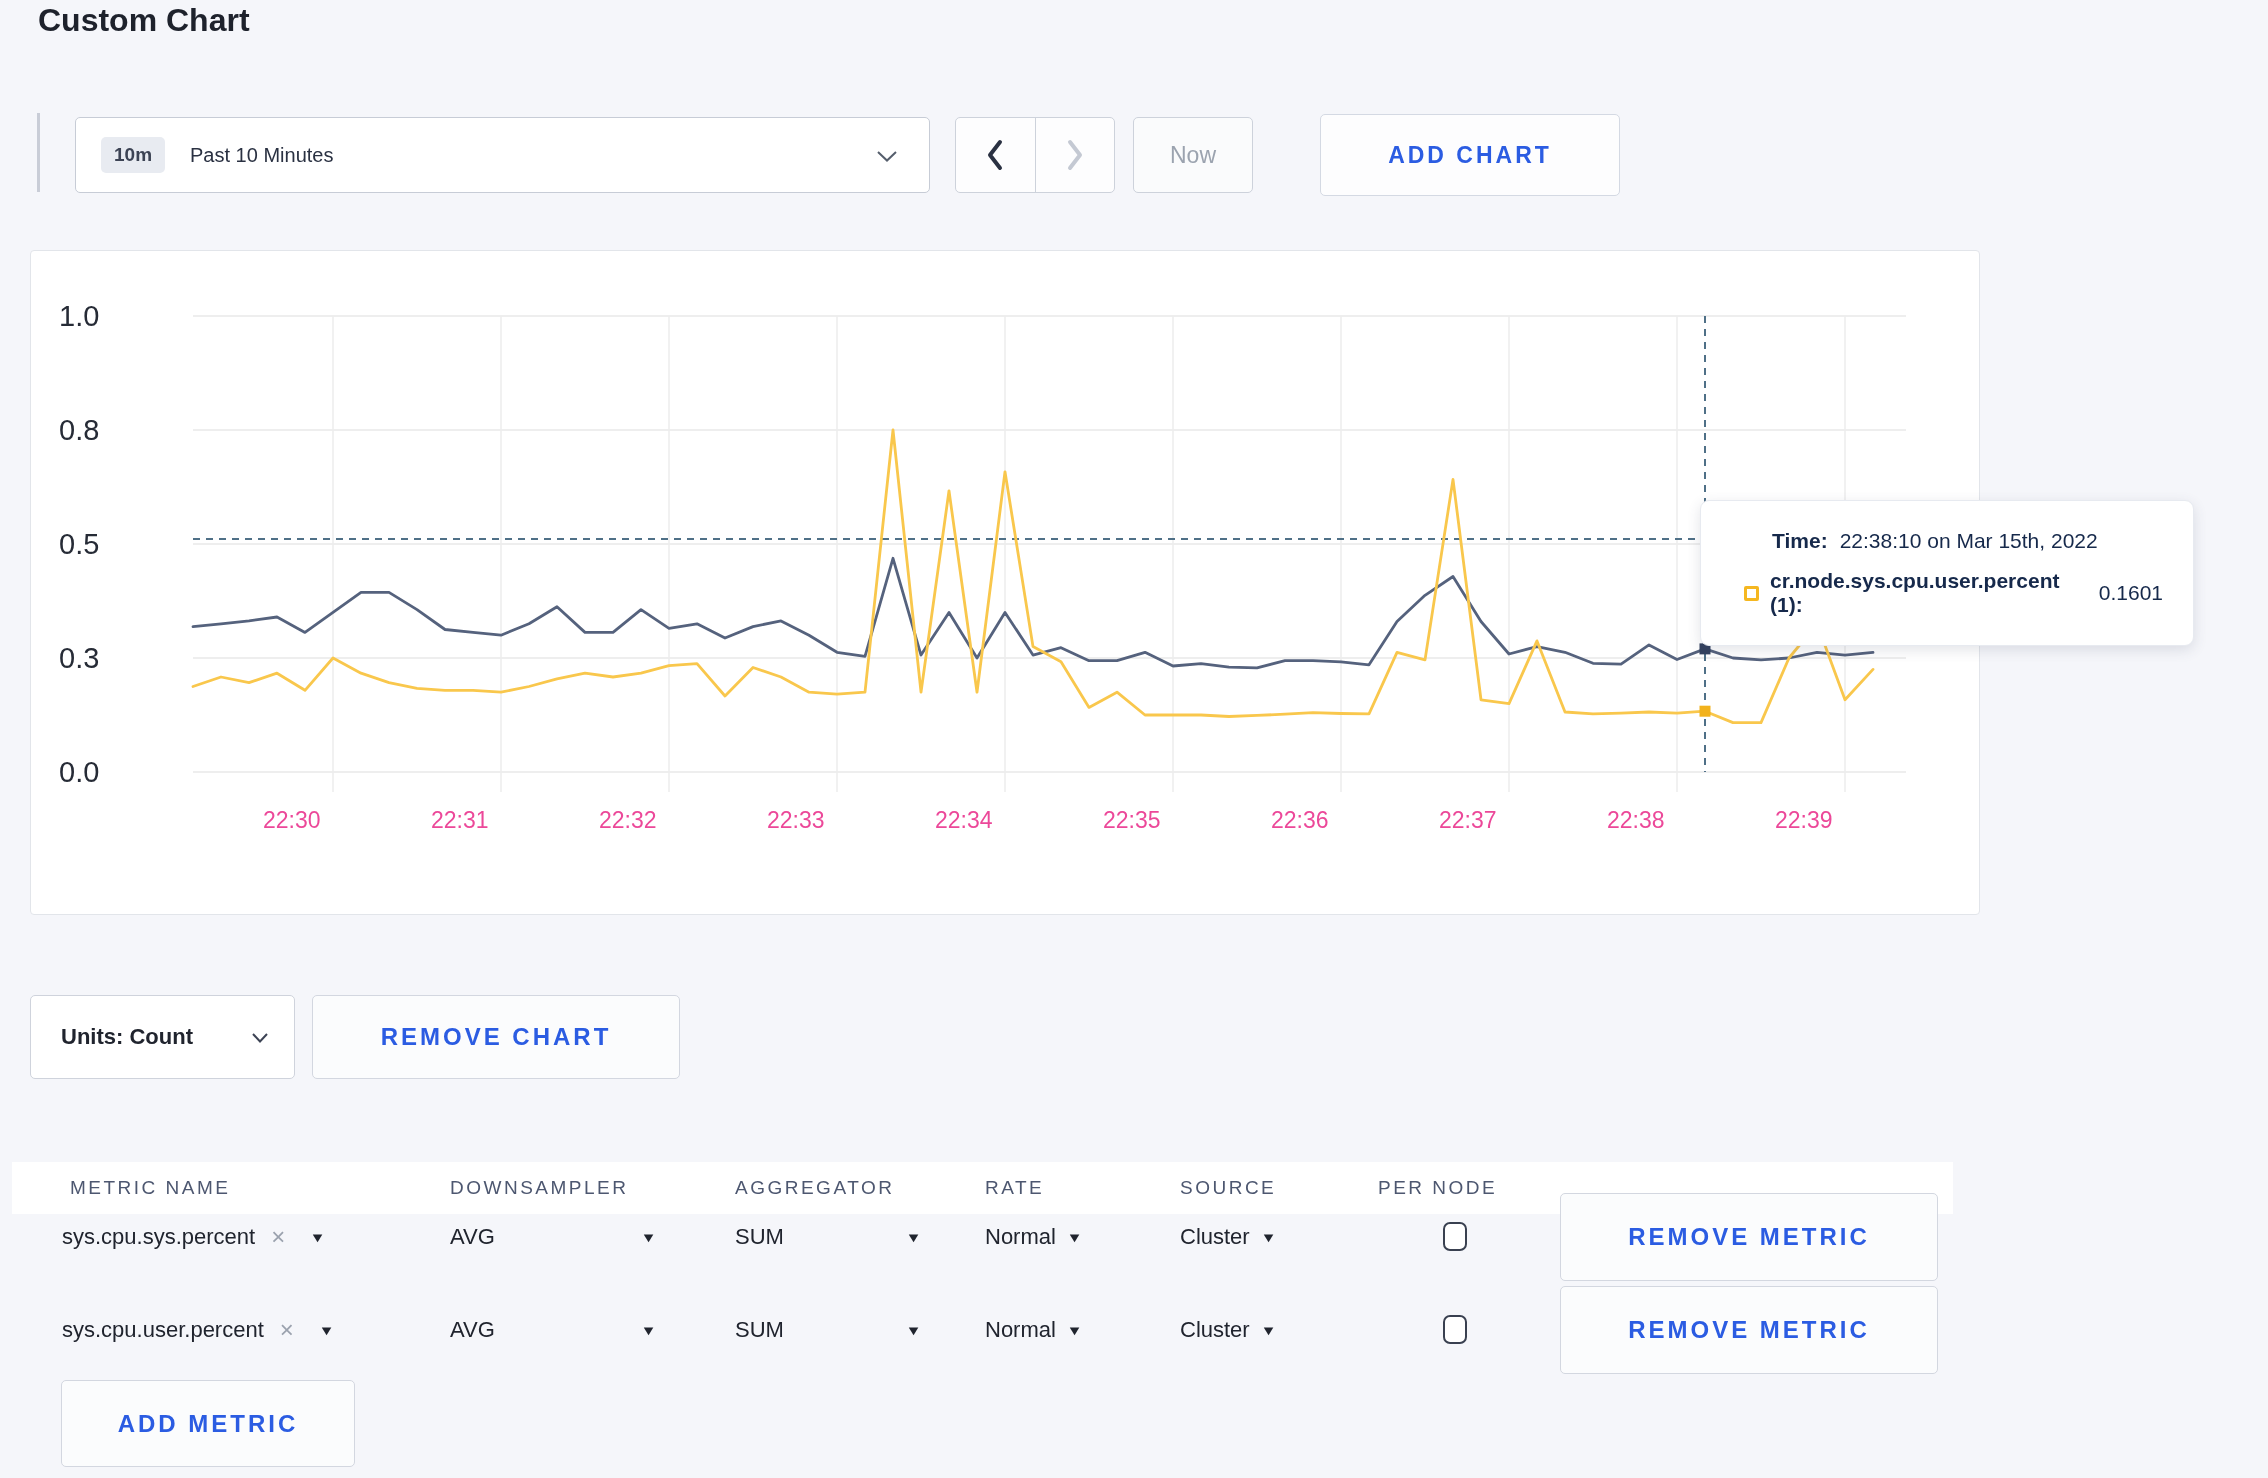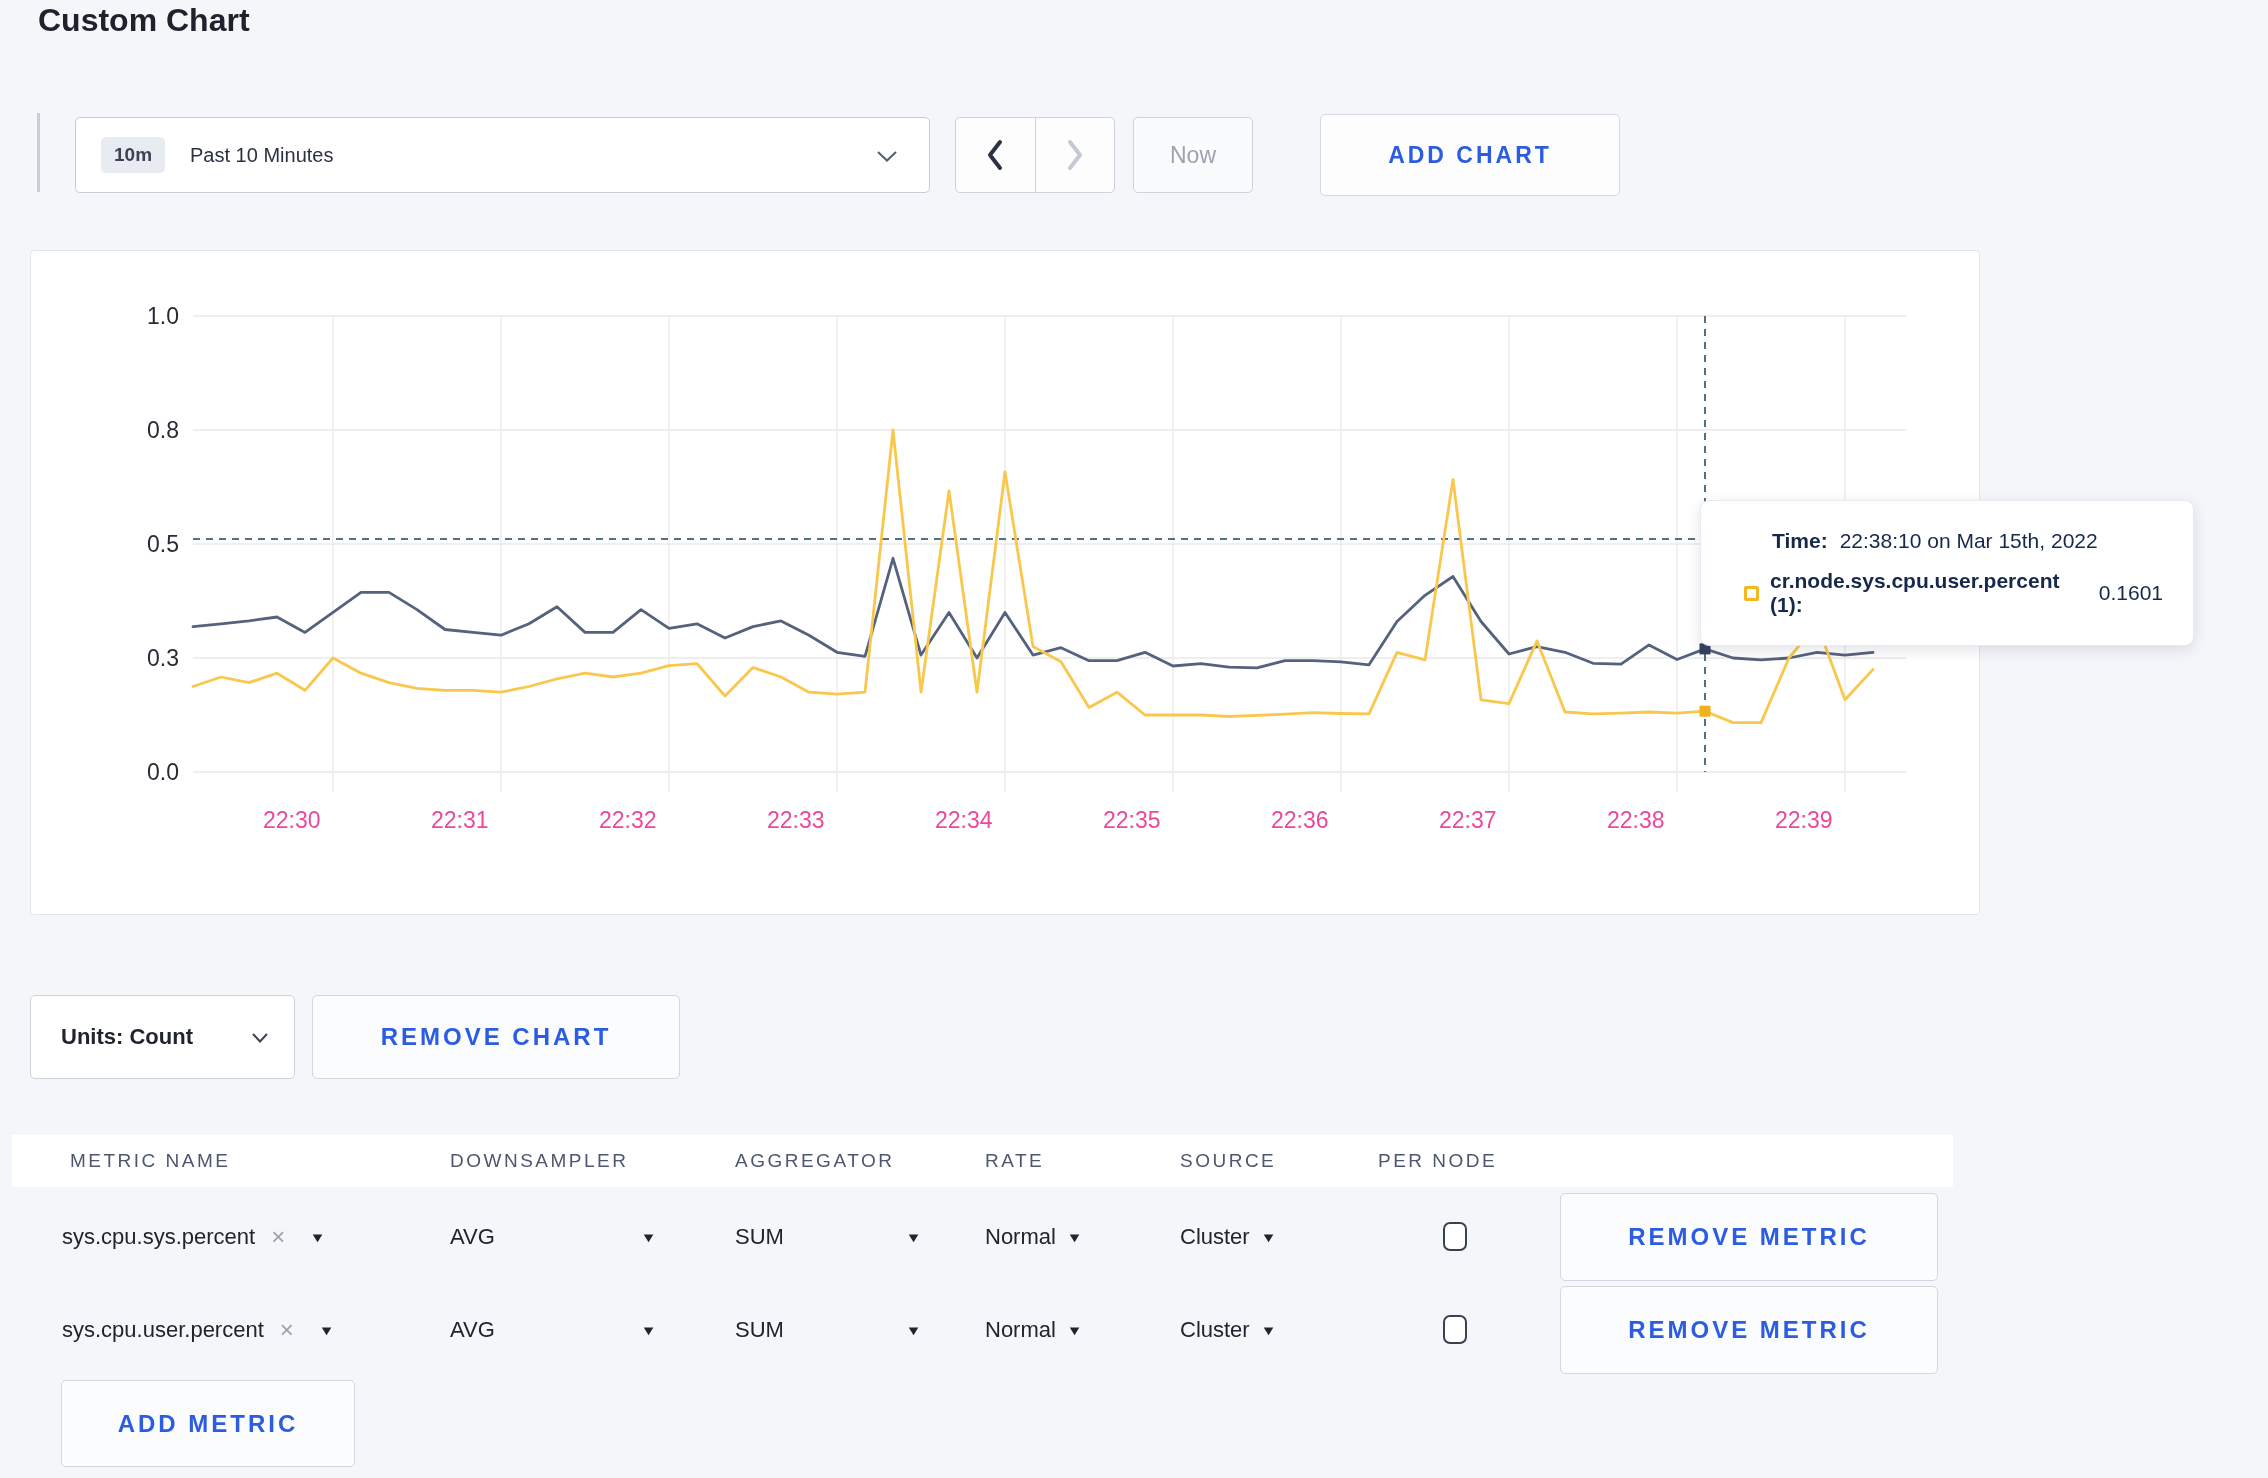--- a/index.html
+++ b/index.html
@@ -24,21 +24,21 @@
   .btn-now{position:absolute;left:1133px;top:117px;width:120px;height:76px;background:#fafbfc;
     border:1px solid #cdd2db;border-radius:5px;font-family:"Liberation Sans",sans-serif;
     font-size:23px;color:#9ba3af;cursor:default;}
   .btn-add-chart{position:absolute;left:1320px;top:114px;width:300px;height:82px;background:#fdfdfe;
     border:1px solid #d4d9e3;border-radius:5px;font-family:"Liberation Sans",sans-serif;
     font-size:23px;font-weight:600;letter-spacing:3px;color:#2b5ce2;cursor:pointer;}
 
   .chart-card{position:absolute;left:30px;top:250px;width:1950px;height:665px;background:#ffffff;
     border:1px solid #e2e5ea;border-radius:4px;box-sizing:border-box;}
   #chart-svg{position:absolute;left:0;top:0;}
-  .ylab{position:absolute;width:120px;text-align:right;font-size:23px;color:#262b36;line-height:32px;}
+  .ylab{position:absolute;width:120px;text-align:left;font-size:29px;color:#262b36;line-height:32px;}
   .xlab{position:absolute;width:140px;text-align:left;font-size:23px;color:#ec4899;}
 
   .chart-tooltip{position:absolute;left:1700px;top:500px;width:494px;box-sizing:border-box;
     background:#ffffff;border:1px solid #e7eaf0;border-radius:9px;
     box-shadow:0 4px 14px rgba(55,65,90,0.14);padding:28px 30px 28px 43px;z-index:8;}
   .tt-time{margin-left:28px;font-size:21px;color:#16294b;margin-bottom:16px;}
   .tt-time .b{font-weight:700;margin-right:12px;}
   .tt-row{display:flex;align-items:center;font-size:21px;color:#16294b;margin-top:14px;}
   .tt-swatch{width:15px;height:15px;border-radius:2px;background:#fff;box-sizing:border-box;border:3px solid #16294b;margin-right:11px;flex:none;}
   .tt-swatch.user{border-color:#f5b720;}
@@ -47,21 +47,21 @@
 
   .units-select{position:absolute;left:30px;top:995px;width:265px;height:84px;background:#ffffff;
     border:1px solid #cfd3dc;border-radius:5px;box-sizing:border-box;display:flex;align-items:center;cursor:pointer;}
   .units-label{margin-left:30px;font-size:22px;font-weight:700;color:#20242e;}
   .units-chevron{position:absolute;right:26px;top:37px;}
 
   .btn-ghost{background:#fbfcfd;border:1px solid #d3d7e0;border-radius:5px;
     font-family:"Liberation Sans",sans-serif;font-size:24px;font-weight:600;letter-spacing:3px;color:#2b5ce2;cursor:pointer;}
   .btn-remove-chart{position:absolute;left:312px;top:995px;width:368px;height:84px;}
 
-  .table-header{position:absolute;left:12px;top:1135px;width:1941px;height:52px;background:#ffffff;text-align:right;}
+  .table-header{position:absolute;left:12px;top:1162px;width:1941px;height:52px;background:#ffffff;text-align:right;}
   .th{position:absolute;top:0;line-height:52px;font-size:19px;letter-spacing:2.5px;color:#4d5770;font-weight:500;}
   .th.c0{left:58px;}.th.c1{left:438px;}.th.c2{left:723px;}.th.c3{left:973px;}.th.c4{left:1168px;}.th.c5{left:1366px;}
 
   .metric-row{position:absolute;left:0;width:2268px;height:96px;}
   .metric-row.r0{top:1189px;}
   .metric-row.r1{top:1282px;}
   .cell{position:absolute;display:flex;align-items:center;font-size:22px;color:#20242e;height:96px;}
   .cell.name{left:62px;}
   .cell.ds{left:450px;width:205px;justify-content:space-between;}
   .cell.ag{left:735px;width:185px;justify-content:space-between;}

